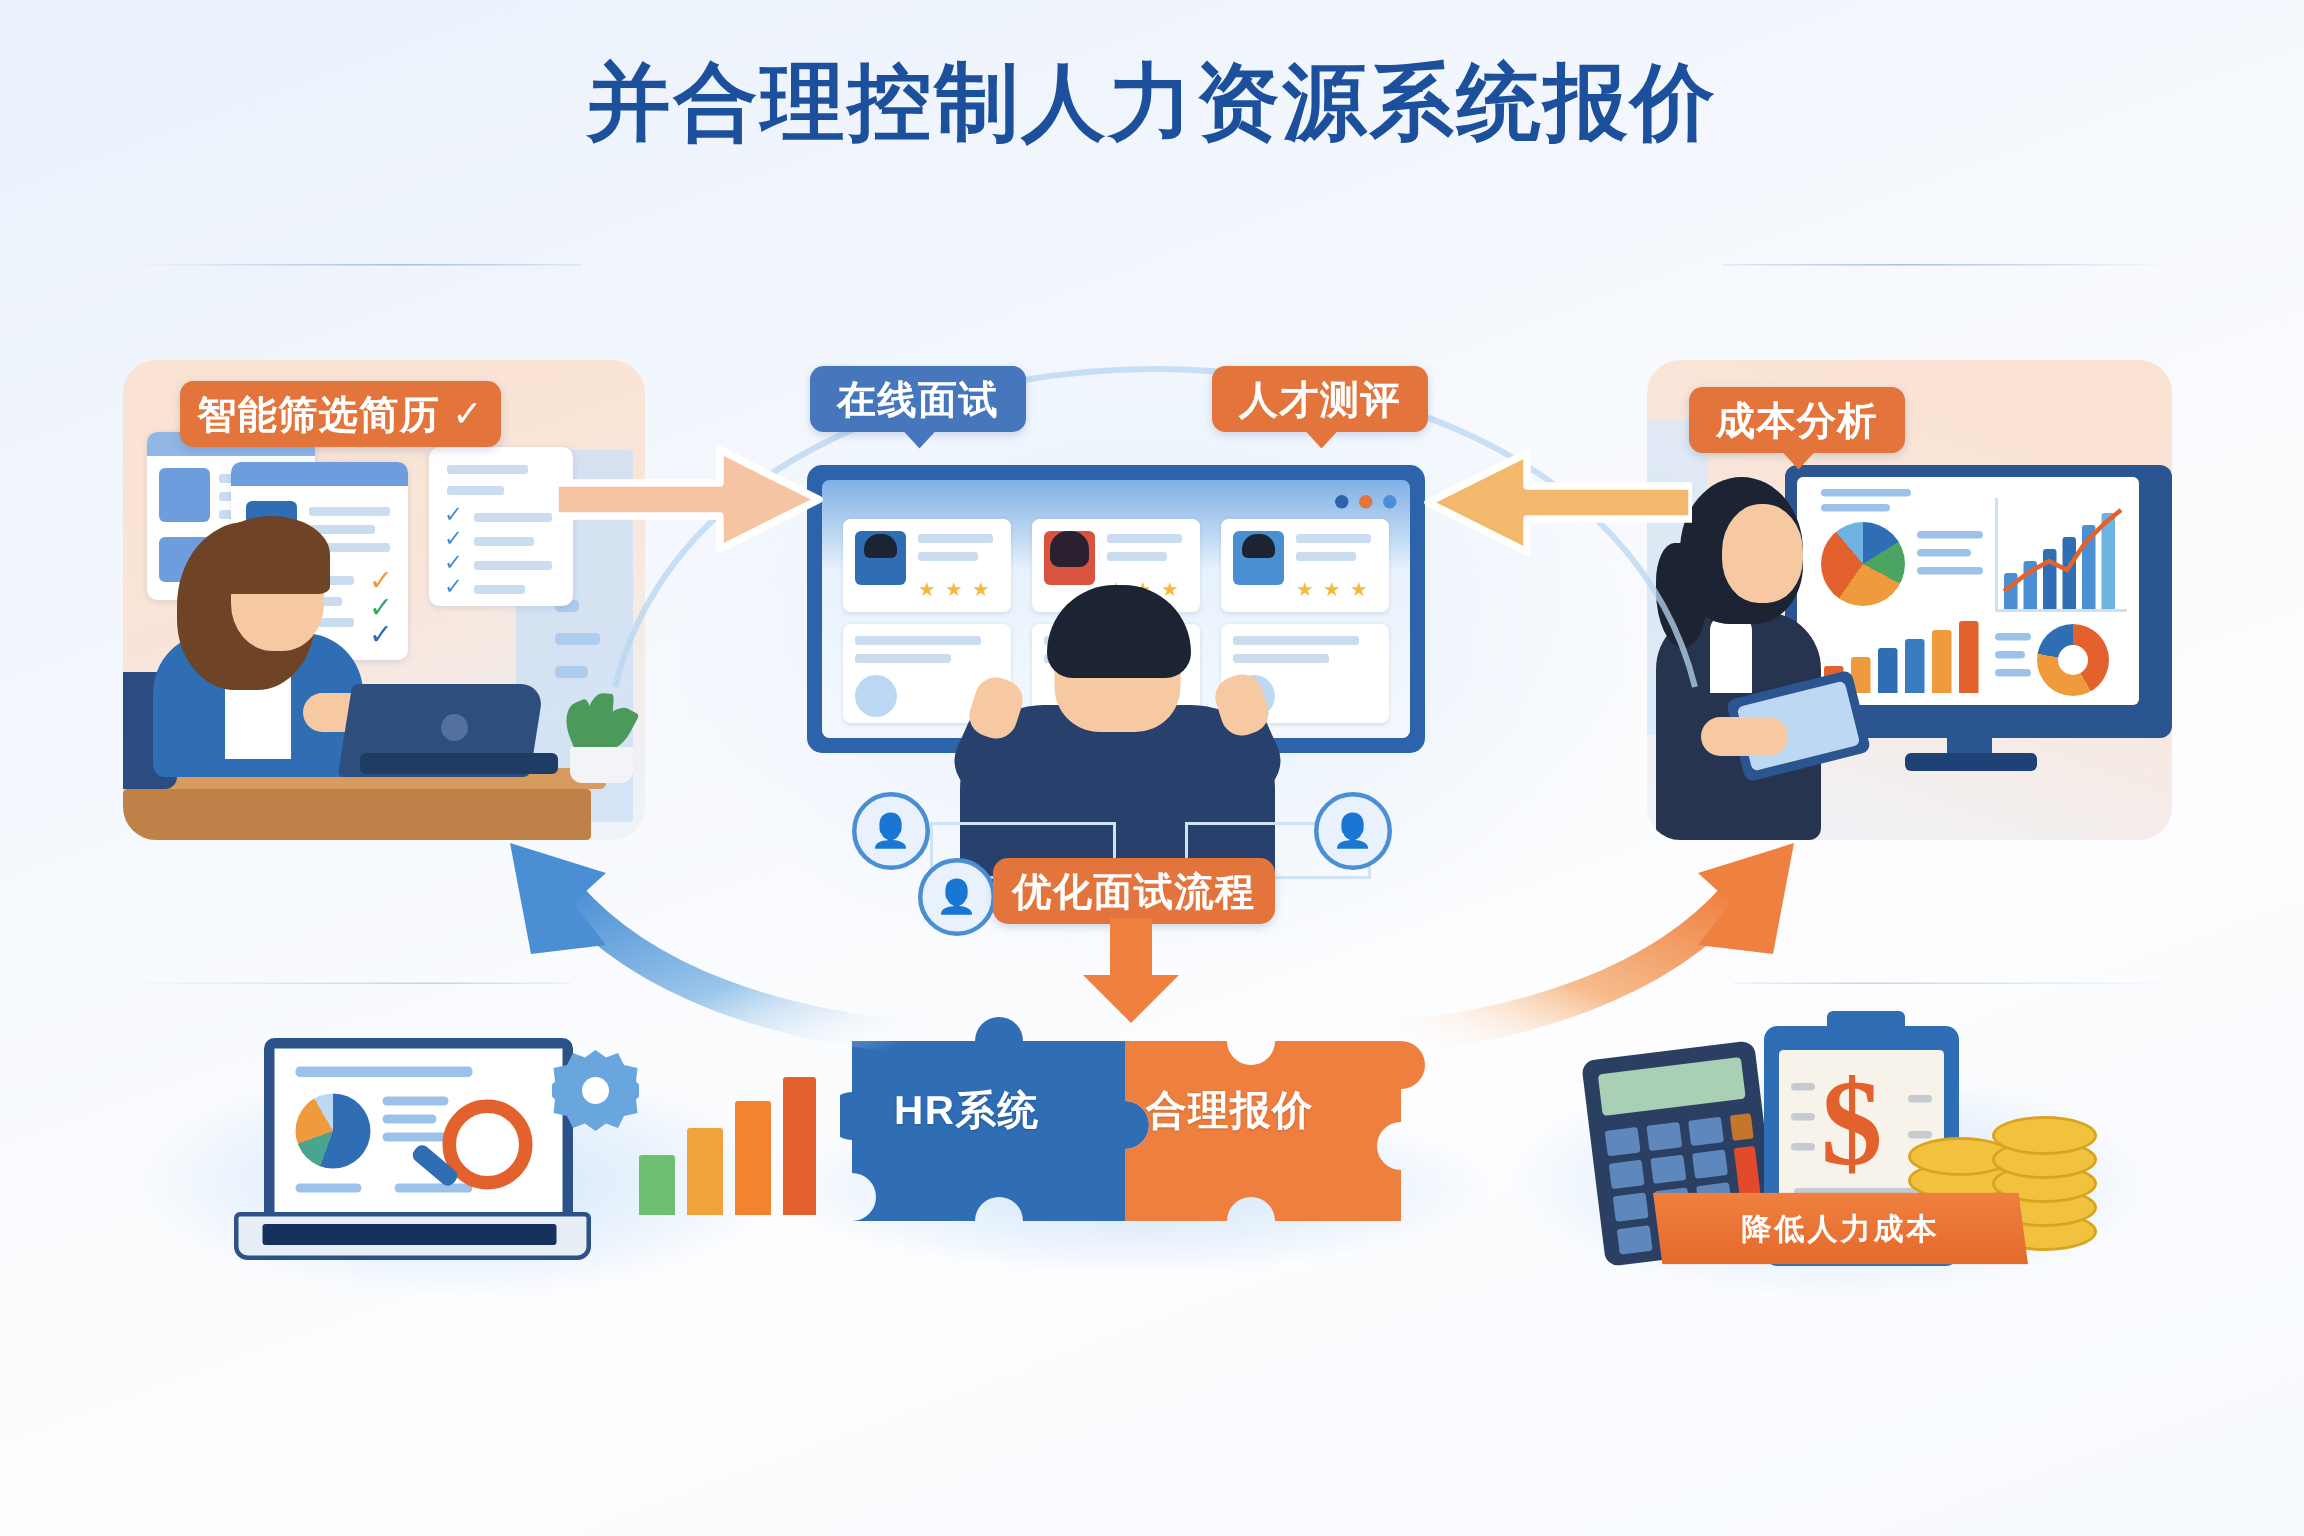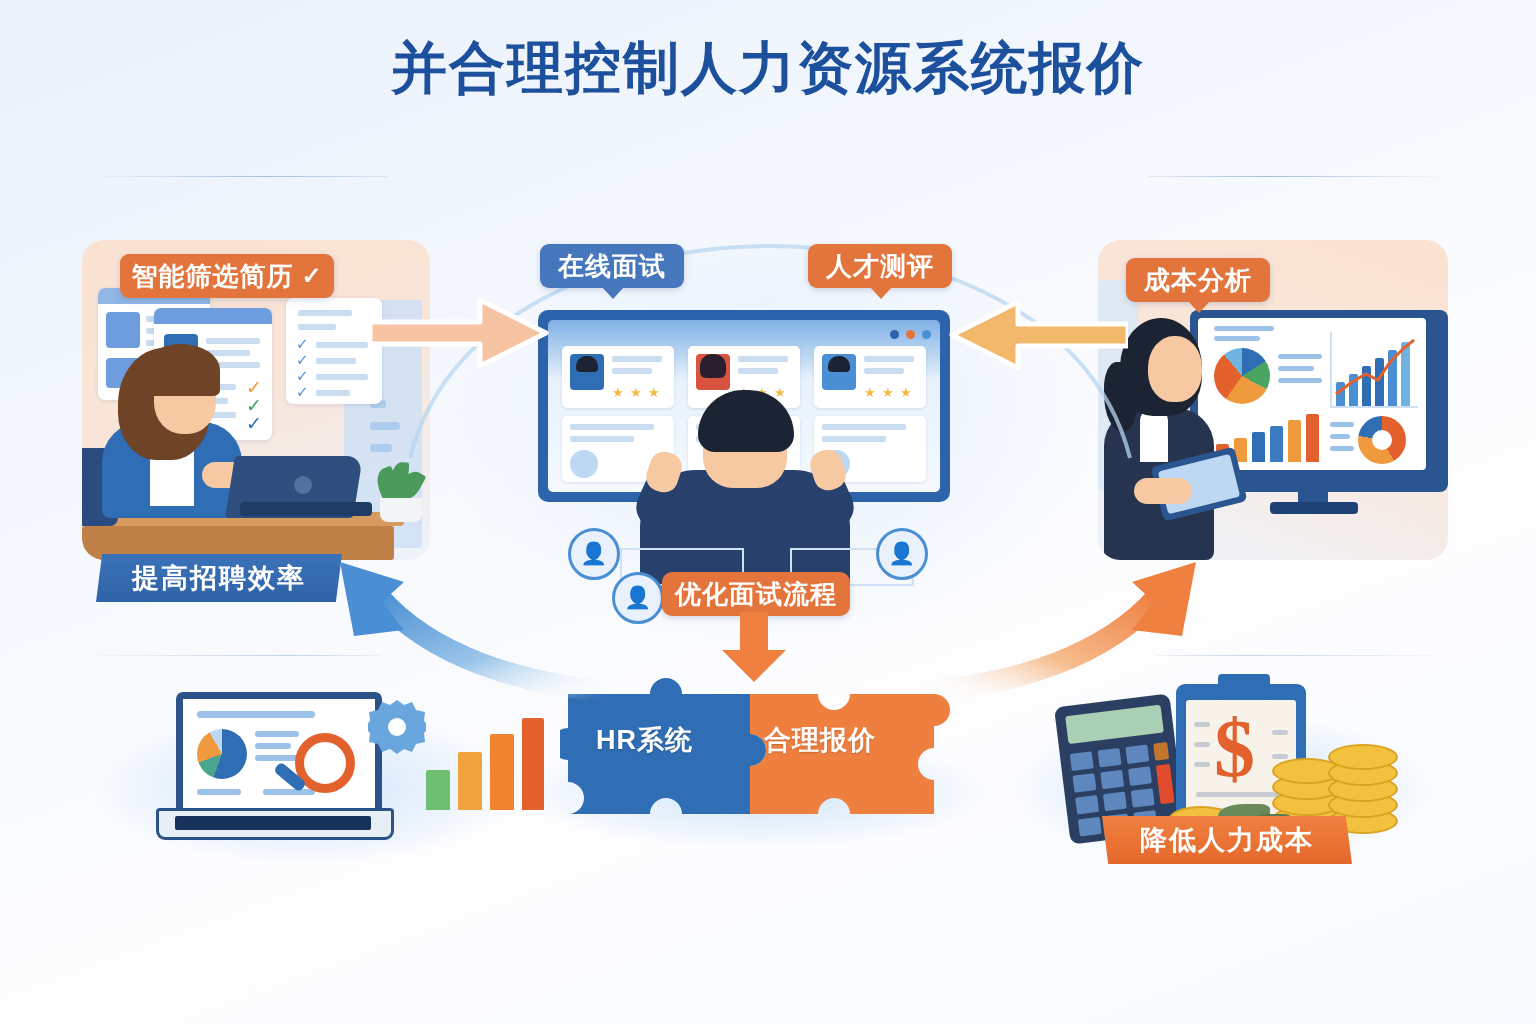--- a/index.html
+++ b/index.html
@@ -63,21 +63,21 @@
   
   .monitor{position:absolute;background:#2b5590;border-radius:8px;padding:7px;}
   .monitor-screen{position:absolute;background:#ffffff;border-radius:4px;overflow:hidden;}
   .mstand{position:absolute;background:#2b5590;}
   .mbase{position:absolute;background:#1f4276;border-radius:4px;}
   .bar{position:absolute;border-radius:2px 2px 0 0;}
 
   
   .badge{position:absolute;color:#fff;font-weight:bold;border-radius:9px;
     display:flex;align-items:center;justify-content:center;white-space:nowrap;
-    box-shadow:0 2px 6px rgba(60,90,140,.22);letter-spacing:1px;font-family:Liberation Serif, serif;}
+    box-shadow:0 2px 6px rgba(60,90,140,.22);letter-spacing:1px;}
   .badge.blue{background:#4677bd;}
   .badge.orange{background:#e2743c;}
   .badge .tail{position:absolute;bottom:-11px;left:50%;margin-left:-10px;width:0;height:0;
     border-left:11px solid transparent;border-right:11px solid transparent;}
   .badge.blue .tail{border-top:12px solid #4677bd;}
   .badge.orange .tail{border-top:12px solid #e2743c;}
 
   
   .ribbon{position:absolute;color:#fff;font-weight:bold;display:flex;
     align-items:center;justify-content:center;white-space:nowrap;letter-spacing:2px;
@@ -203,23 +203,20 @@
     <div class="leaf" style="left:308px;top:222px;width:18px;height:38px;transform:rotate(4deg);"></div>
     <div class="leaf" style="left:318px;top:230px;width:20px;height:32px;transform:rotate(28deg);"></div>
     <div class="pot" style="left:298px;top:258px;width:42px;height:24px;"></div>
   </div>
 
   <div class="badge orange" style="left:120px;top:254px;width:214px;height:44px;font-size:26px;">
     <span>智能筛选简历</span>
     <span style="margin-left:8px;font-size:24px;">✓</span>
   </div>
 
-  <div class="ribbon blue rb-skew-l" style="left:96px;top:554px;width:246px;height:48px;font-size:27px;">
-    <span>提高招聘效率</span>
-  </div>
 
   <div class="panel panel-right">
     <div class="bldg" style="left:0px;top:40px;width:40px;height:210px;background:#dbe9f8;"></div>
 
     <div class="monitor" style="left:92px;top:70px;width:244px;height:168px;"></div>
     <div class="monitor-screen" style="left:100px;top:78px;width:228px;height:152px;">
 
       <div style="position:absolute;left:16px;top:8px;width:60px;height:5px;background:#9dc2e9;border-radius:3px;"></div>
       <div style="position:absolute;left:16px;top:18px;width:46px;height:5px;background:#9dc2e9;border-radius:3px;"></div>
       <div style="position:absolute;left:16px;top:30px;width:56px;height:56px;border-radius:50%;
@@ -475,17 +472,17 @@
   <div class="coinstack" style="left:1328px;top:740px;width:70px;height:92px;">
     <div class="coin" style="left:0;top:68px;width:66px;height:22px;"></div>
     <div class="coin" style="left:0;top:52px;width:66px;height:22px;"></div>
     <div class="coin" style="left:0;top:36px;width:66px;height:22px;"></div>
     <div class="coin" style="left:0;top:20px;width:66px;height:22px;"></div>
     <div class="coin" style="left:0;top:4px;width:66px;height:22px;"></div>
   </div>
   <div class="coin" style="left:1168px;top:806px;width:62px;height:24px;"></div>
   <div style="position:absolute;left:1218px;top:804px;width:52px;height:24px;background:#6b8a5a;border-radius:50% 20% 50% 20%;"></div>
   <div style="position:absolute;left:1246px;top:814px;width:46px;height:20px;background:#5c7b4d;border-radius:50% 20% 50% 20%;"></div>
-  <div class="ribbon orange rb-skew-r" style="left:1102px;top:816px;width:250px;height:48px;font-size:27px;">
+  <div class="ribbon orange rb-skew-r" style="left:1102px;top:795px;width:250px;height:48px;font-size:20px;">
     <span>降低人力成本</span>
   </div>
 
 </div>
 
 </body></html>

